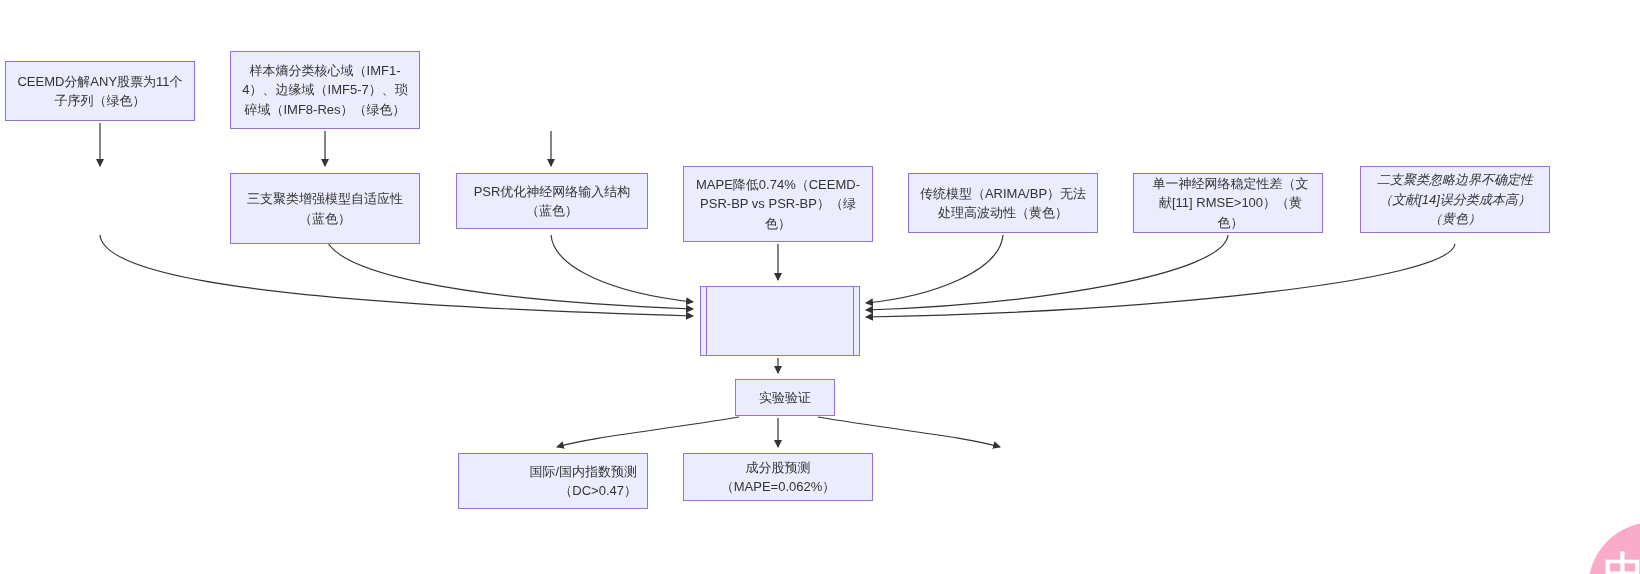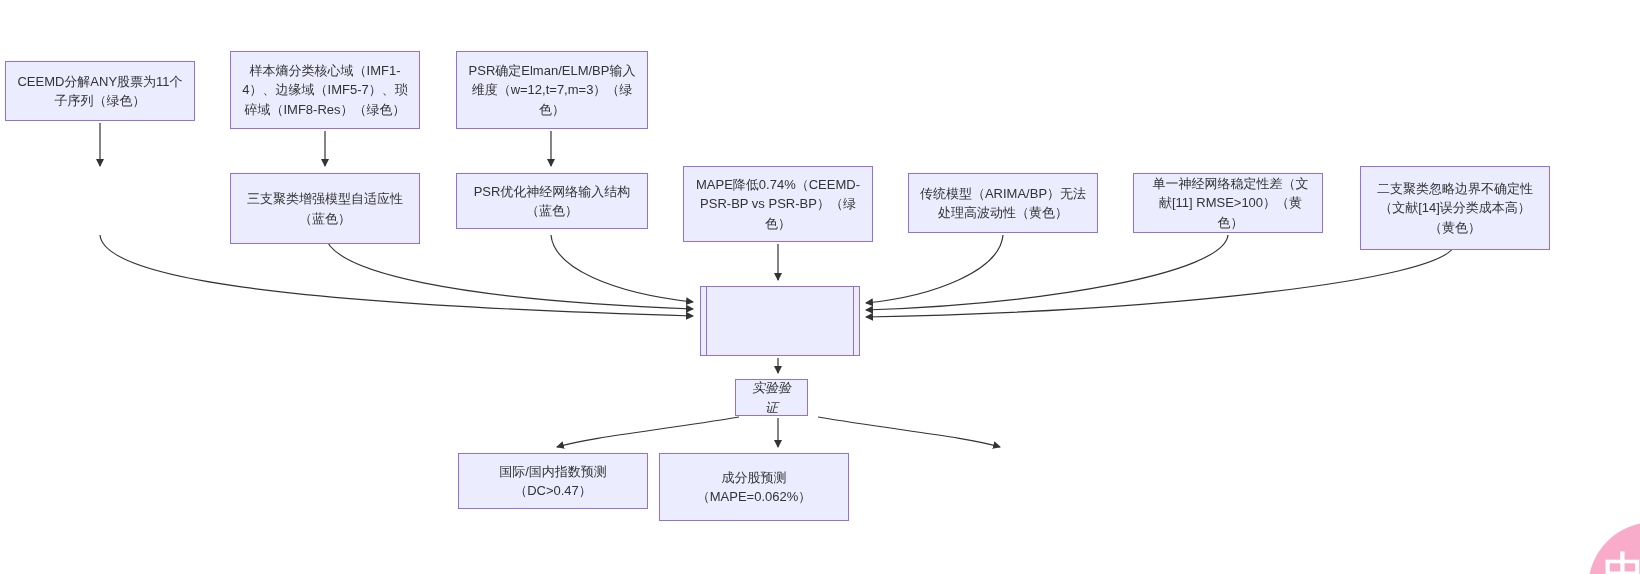--- a/index.html
+++ b/index.html
@@ -37,34 +37,34 @@
   .n-ceemd   { left: 5px;   top: 45px;  width: 190px; height: 60px; }
   .n-entropy { left: 230px; top: 35px;  width: 190px; height: 78px; }
   .n-psrdim  { left: 456px; top: 35px;  width: 192px; height: 78px; }
   
   .n-decomp  { left: 5px;    top: 157px; width: 190px; height: 60px; }
   .n-3way    { left: 230px;  top: 157px; width: 190px; height: 71px; }
   .n-psropt  { left: 456px;  top: 157px; width: 192px; height: 56px; }
   .n-mape    { left: 683px;  top: 150px; width: 190px; height: 76px; }
   .n-trad    { left: 908px;  top: 157px; width: 190px; height: 60px; }
   .n-single  { left: 1133px; top: 157px; width: 190px; height: 60px; padding-left: 15px; }
-  .n-2way    { left: 1360px; top: 150px; width: 190px; height: 84px; }
+  .n-2way    { left: 1360px; top: 150px; width: 190px; height: 67px; font-style: italic; }
   
   .n-core    { left: 700px;  top: 270px; width: 160px; height: 70px; }
   .n-core .sidebar-line {
     position: absolute; top: 0; bottom: 0; width: 1px;
     background: #9370DB;
   }
   .n-core .sidebar-line.l { left: 5px; }
   .n-core .sidebar-line.r { right: 5px; }
   
-  .n-exp     { left: 735px;  top: 363px; width: 73px;  height: 37px; font-style: italic; }
+  .n-exp     { left: 735px;  top: 363px; width: 100px;  height: 37px; }
   
-  .n-index   { left: 458px;  top: 437px; width: 190px; height: 56px; }
-  .n-const   { left: 659px;  top: 437px; width: 190px; height: 68px; }
+  .n-index   { left: 458px;  top: 437px; width: 190px; height: 56px; text-align: right; }
+  .n-const   { left: 683px;  top: 437px; width: 190px; height: 48px; }
   .n-robust  { left: 908px;  top: 437px; width: 190px; height: 56px; }
   
   .badge {
     position: absolute;
     left: 1588px; top: 506px;
     width: 132px; height: 132px;
     border-radius: 50%;
     background: #F8ACCA;
     cursor: pointer;
   }
@@ -105,23 +105,20 @@
       <path d="M818,401 C895,414 967,421 1000,431" marker-end="url(#arrow)"></path>
     </g>
   </svg>
 
   <div class="node n-ceemd">
     <span class="lbl">CEEMD分解ANY股票为11个子序列（绿色）</span>
   </div>
   <div class="node n-entropy">
     <span class="lbl">样本熵分类核心域（IMF1-4）、边缘域（IMF5-7）、琐碎域（IMF8-Res）（绿色）</span>
   </div>
-  <div class="node n-psrdim">
-    <span class="lbl">PSR确定Elman/ELM/BP输入维度（w=12,t=7,m=3）（绿色）</span>
-  </div>
 
   <div class="node n-3way">
     <span class="lbl">三支聚类增强模型自适应性（蓝色）</span>
   </div>
   <div class="node n-psropt">
     <span class="lbl">PSR优化神经网络输入结构（蓝色）</span>
   </div>
   <div class="node n-mape">
     <span class="lbl">MAPE降低0.74%（CEEMD-PSR-BP vs PSR-BP）（绿色）</span>
   </div>

